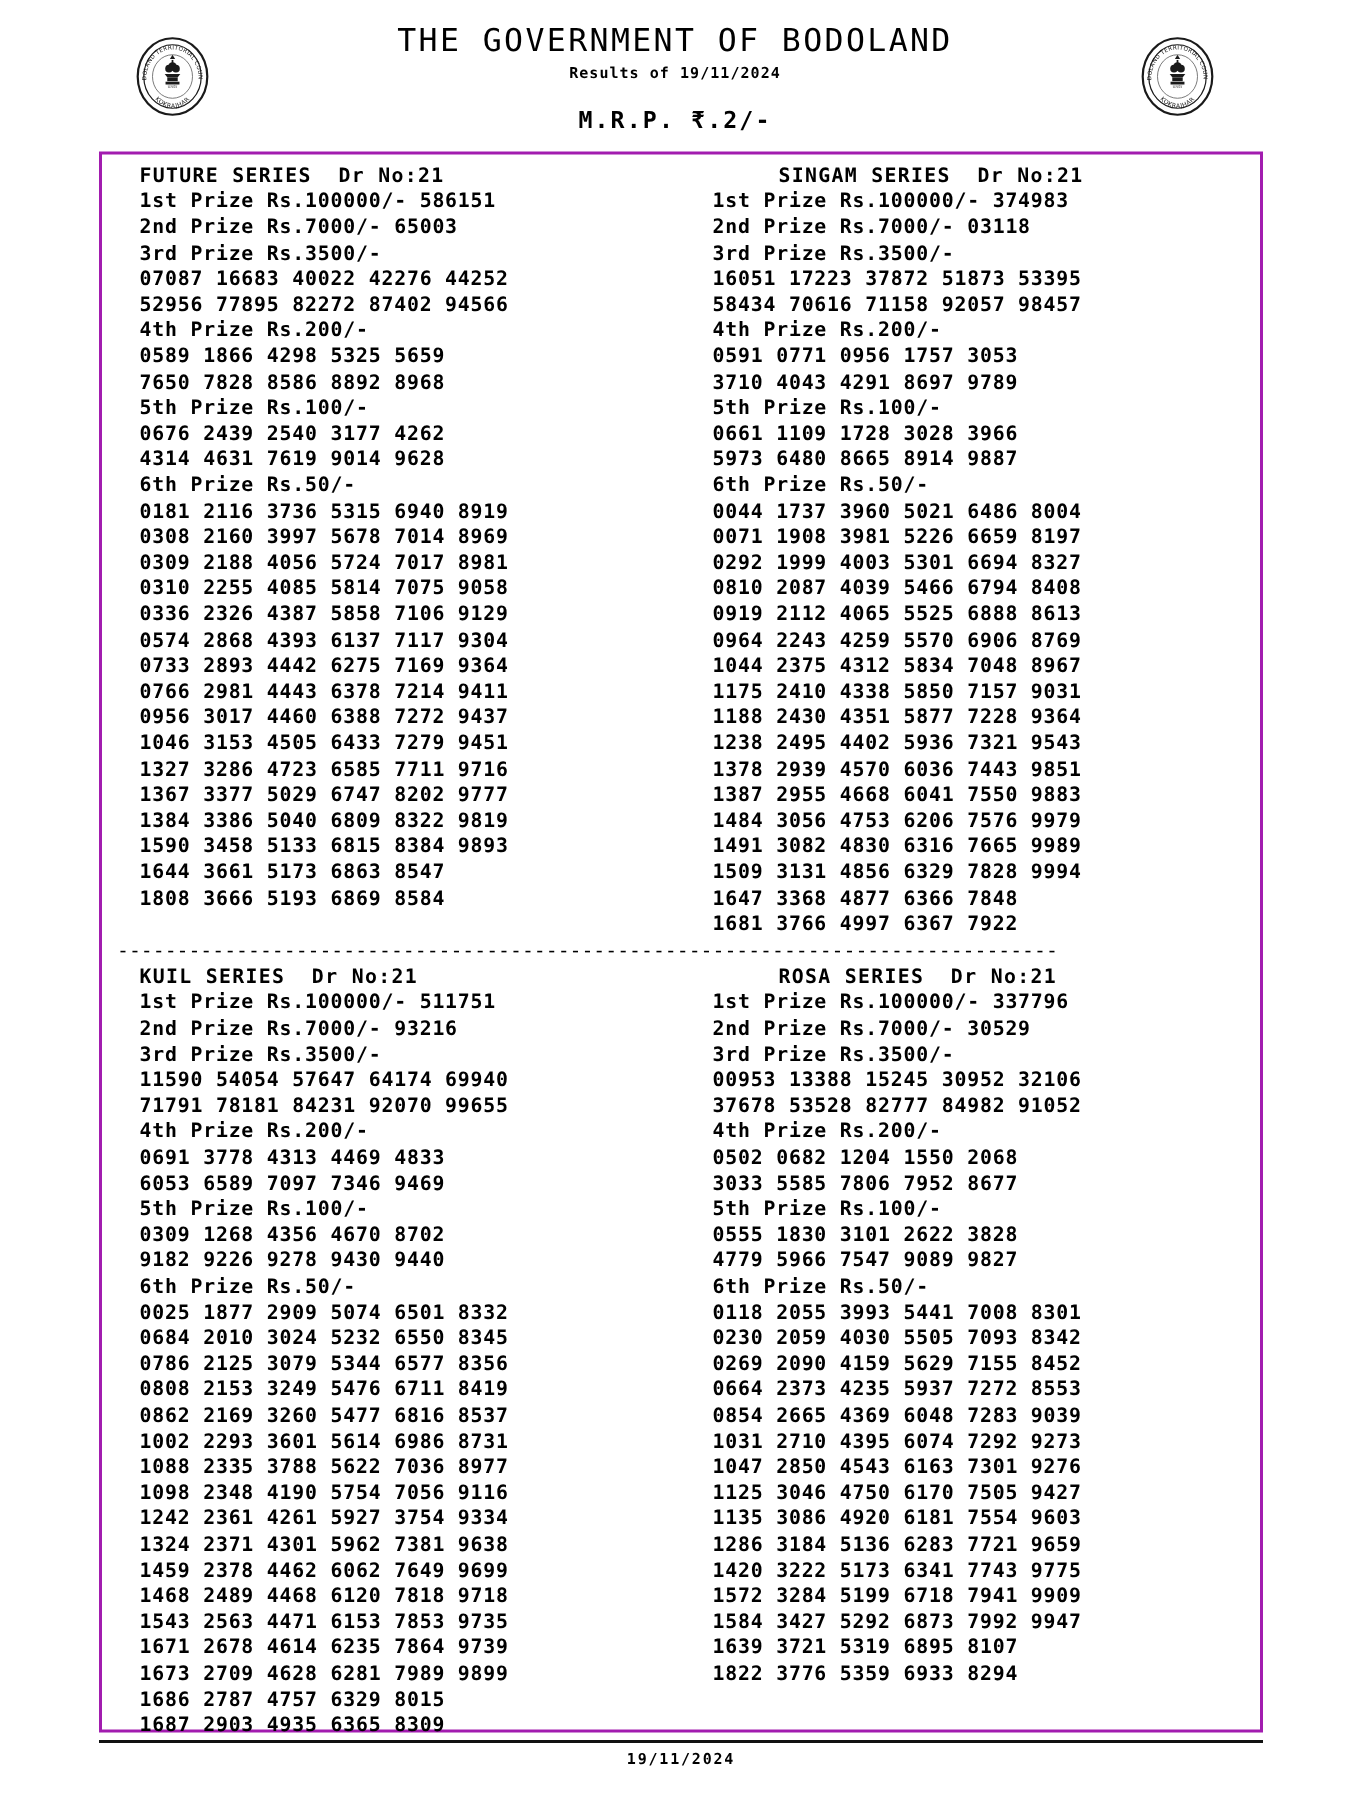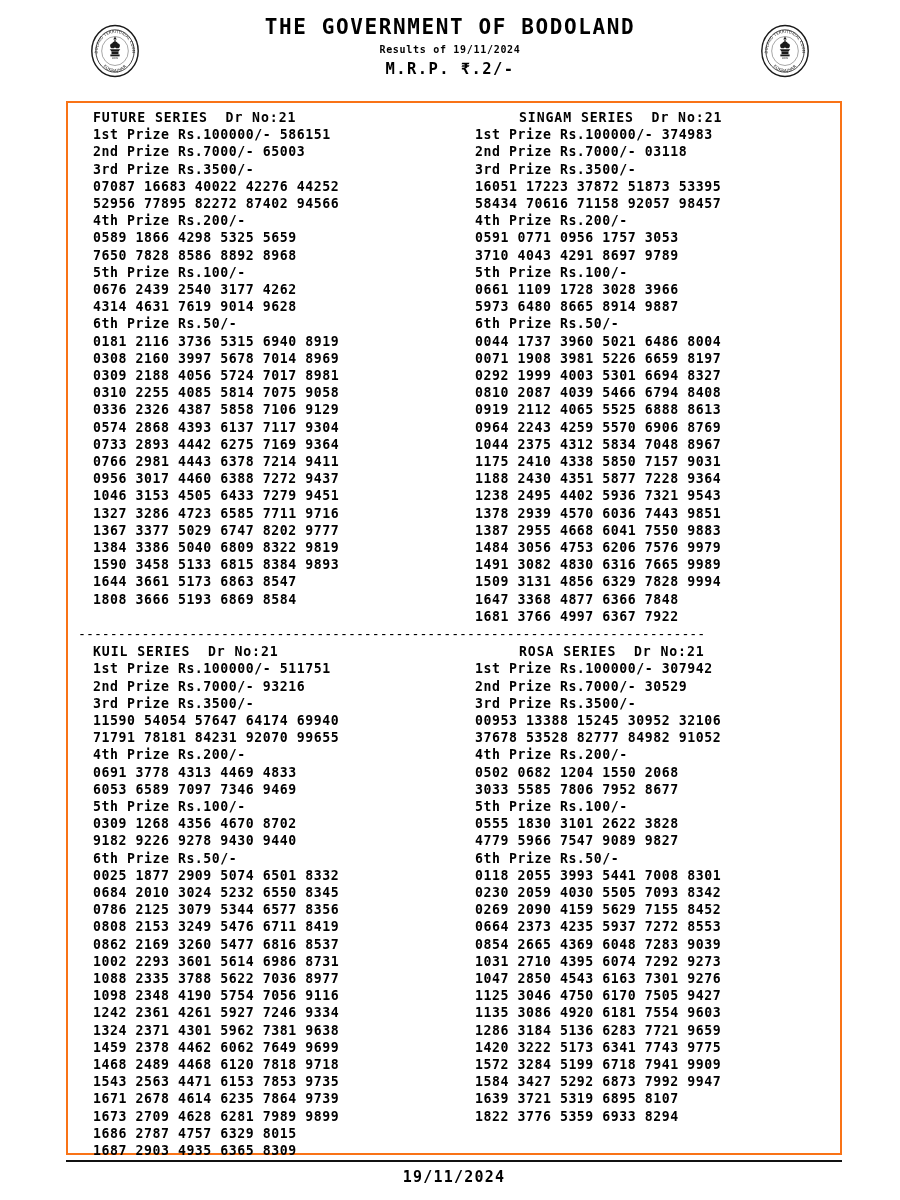--- a/index.html
+++ b/index.html
@@ -23,58 +23,58 @@
     height: 95px;
     padding-top: 14px;
     box-sizing: border-box;
   }
   .header-titles {
     text-align: center;
   }
   .gov-title {
     font-family: "DejaVu Sans Mono", "Liberation Mono", monospace;
     font-size: 21px;
-    font-weight: bold;
+    font-weight: normal;
     letter-spacing: 1.6px;
     line-height: 1.25;
     white-space: nowrap;
   }
   .results-line {
     font-size: 10px;
     font-weight: bold;
     letter-spacing: 0.7px;
     line-height: 1.5;
     margin-top: 2px;
   }
   .mrp-line {
     font-size: 15.5px;
     font-weight: bold;
     letter-spacing: 1.4px;
     line-height: 1.45;
-    margin-top: 1px;
+    margin-top: 12px;
   }
 
   .emblem {
     position: absolute;
     top: 22px;
     width: 58px;
     height: 58px;
   }
   .emblem.left  { left: 86px; }
   .emblem.right { left: 756px; }
   .emblem svg { display: block; width: 58px; height: 58px; }
 
   
   .result-box {
     position: absolute;
     left: 66px;
     top: 101px;
     width: 776px;
     height: 1054px;
-    border: 2px solid #f97316;
+    border: 2px solid #a21caf;
     box-sizing: border-box;
     background: #ffffff;
   }
   .box-inner {
     padding: 6px 0 0 0;
     height: 100%;
     box-sizing: border-box;
   }
 
   .half {
@@ -131,21 +131,21 @@
     width: 776px;
     text-align: center;
   }
   .footer-rule {
     border-top: 2px solid #111;
     width: 100%;
     margin: 0 0 6px 0;
     height: 0;
   }
   .footer-date {
-    font-size: 15px;
+    font-size: 10px;
     font-weight: bold;
     letter-spacing: 1.2px;
   }
 </style>
 </head>
 <body>
 
 <div class="header">
 
   <div class="emblem left">
@@ -300,34 +300,34 @@
           <div class="line nums">9182 9226 9278 9430 9440</div>
           <div class="line prize-head">6th Prize Rs.50/-</div>
           <div class="line nums">0025 1877 2909 5074 6501 8332</div>
           <div class="line nums">0684 2010 3024 5232 6550 8345</div>
           <div class="line nums">0786 2125 3079 5344 6577 8356</div>
           <div class="line nums">0808 2153 3249 5476 6711 8419</div>
           <div class="line nums">0862 2169 3260 5477 6816 8537</div>
           <div class="line nums">1002 2293 3601 5614 6986 8731</div>
           <div class="line nums">1088 2335 3788 5622 7036 8977</div>
           <div class="line nums">1098 2348 4190 5754 7056 9116</div>
-          <div class="line nums">1242 2361 4261 5927 7246 9334</div>
+          <div class="line nums">1242 2361 4261 5927 3754 9334</div>
           <div class="line nums">1324 2371 4301 5962 7381 9638</div>
           <div class="line nums">1459 2378 4462 6062 7649 9699</div>
           <div class="line nums">1468 2489 4468 6120 7818 9718</div>
           <div class="line nums">1543 2563 4471 6153 7853 9735</div>
           <div class="line nums">1671 2678 4614 6235 7864 9739</div>
           <div class="line nums">1673 2709 4628 6281 7989 9899</div>
           <div class="line nums">1686 2787 4757 6329 8015</div>
           <div class="line nums">1687 2903 4935 6365 8309</div>
         </div>
 
         <div class="col right">
           <div class="series-title">ROSA SERIES  Dr No:21</div>
-          <div class="line prize-head">1st Prize Rs.100000/- 307942</div>
+          <div class="line prize-head">1st Prize Rs.100000/- 337796</div>
           <div class="line prize-head">2nd Prize Rs.7000/- 30529</div>
           <div class="line prize-head">3rd Prize Rs.3500/-</div>
           <div class="line nums">00953 13388 15245 30952 32106</div>
           <div class="line nums">37678 53528 82777 84982 91052</div>
           <div class="line prize-head">4th Prize Rs.200/-</div>
           <div class="line nums">0502 0682 1204 1550 2068</div>
           <div class="line nums">3033 5585 7806 7952 8677</div>
           <div class="line prize-head">5th Prize Rs.100/-</div>
           <div class="line nums">0555 1830 3101 2622 3828</div>
           <div class="line nums">4779 5966 7547 9089 9827</div>

